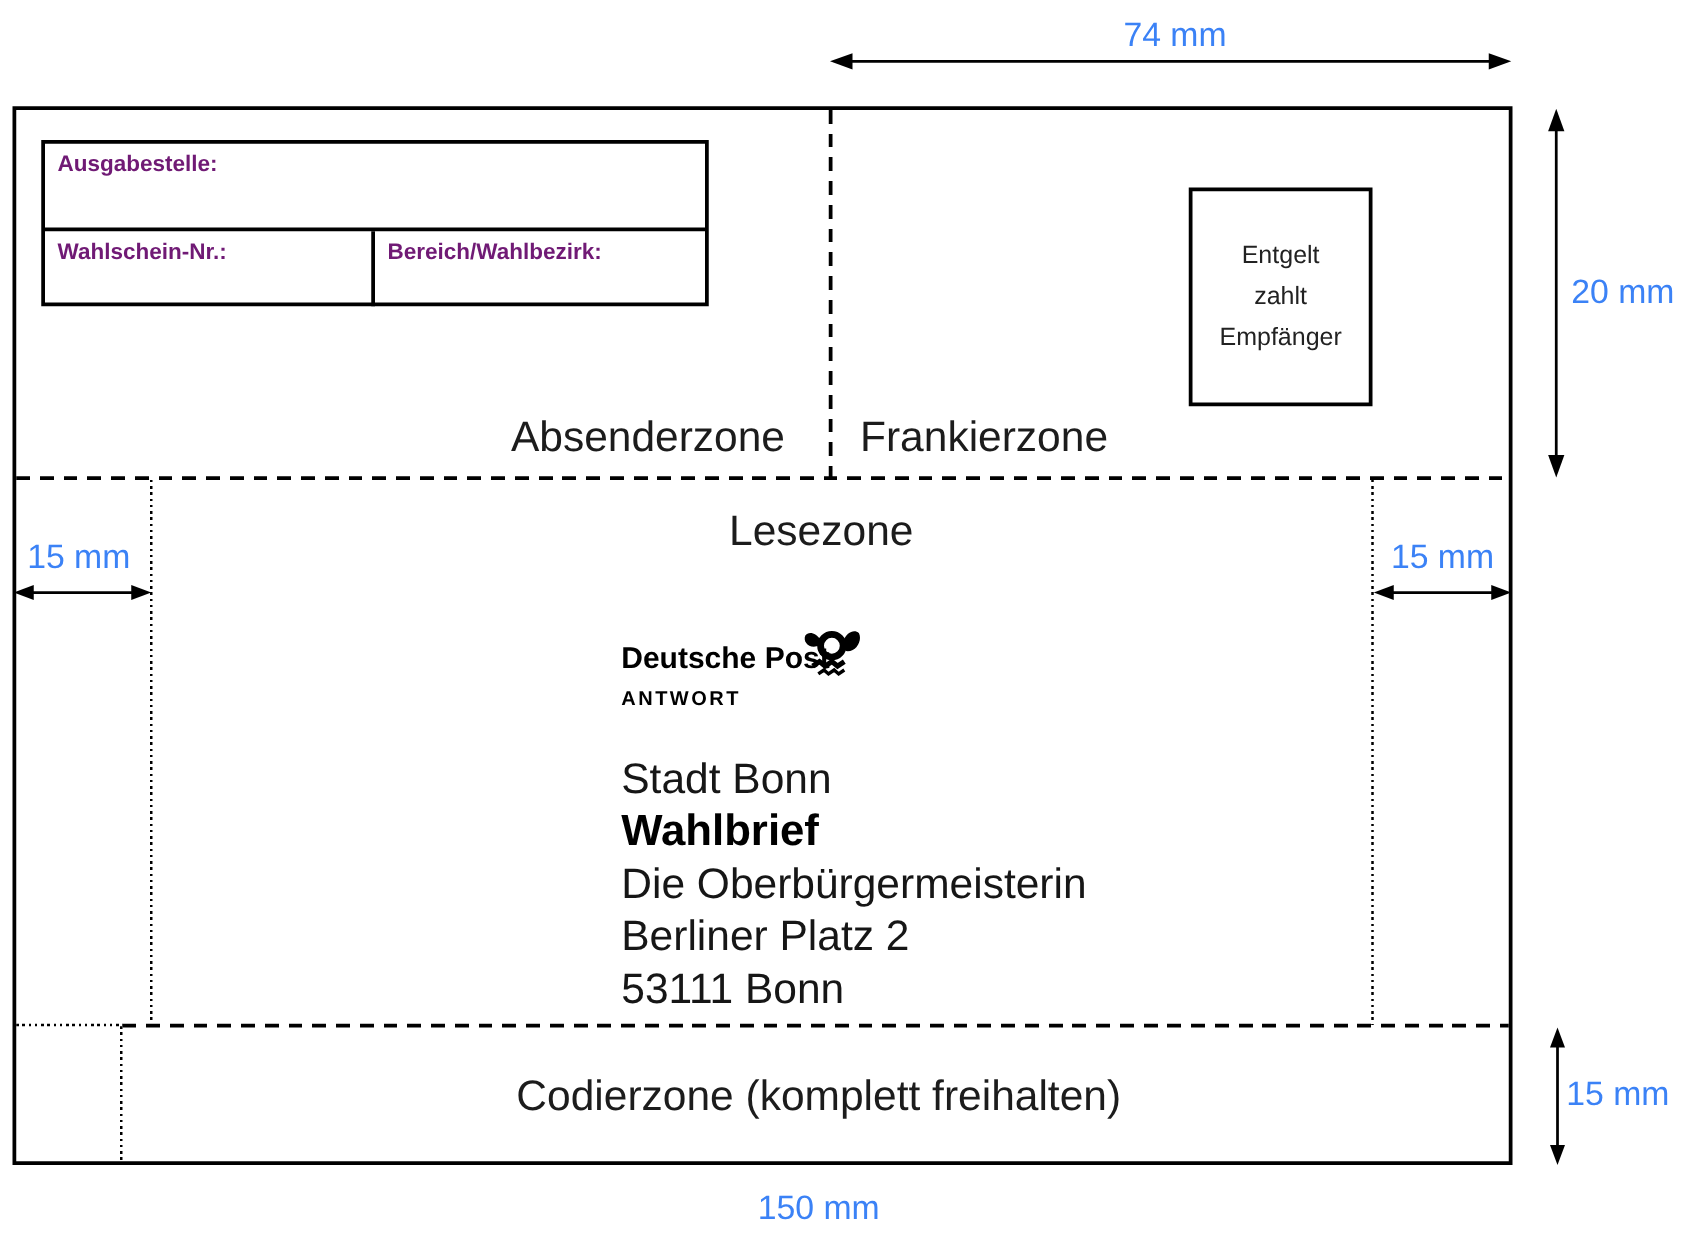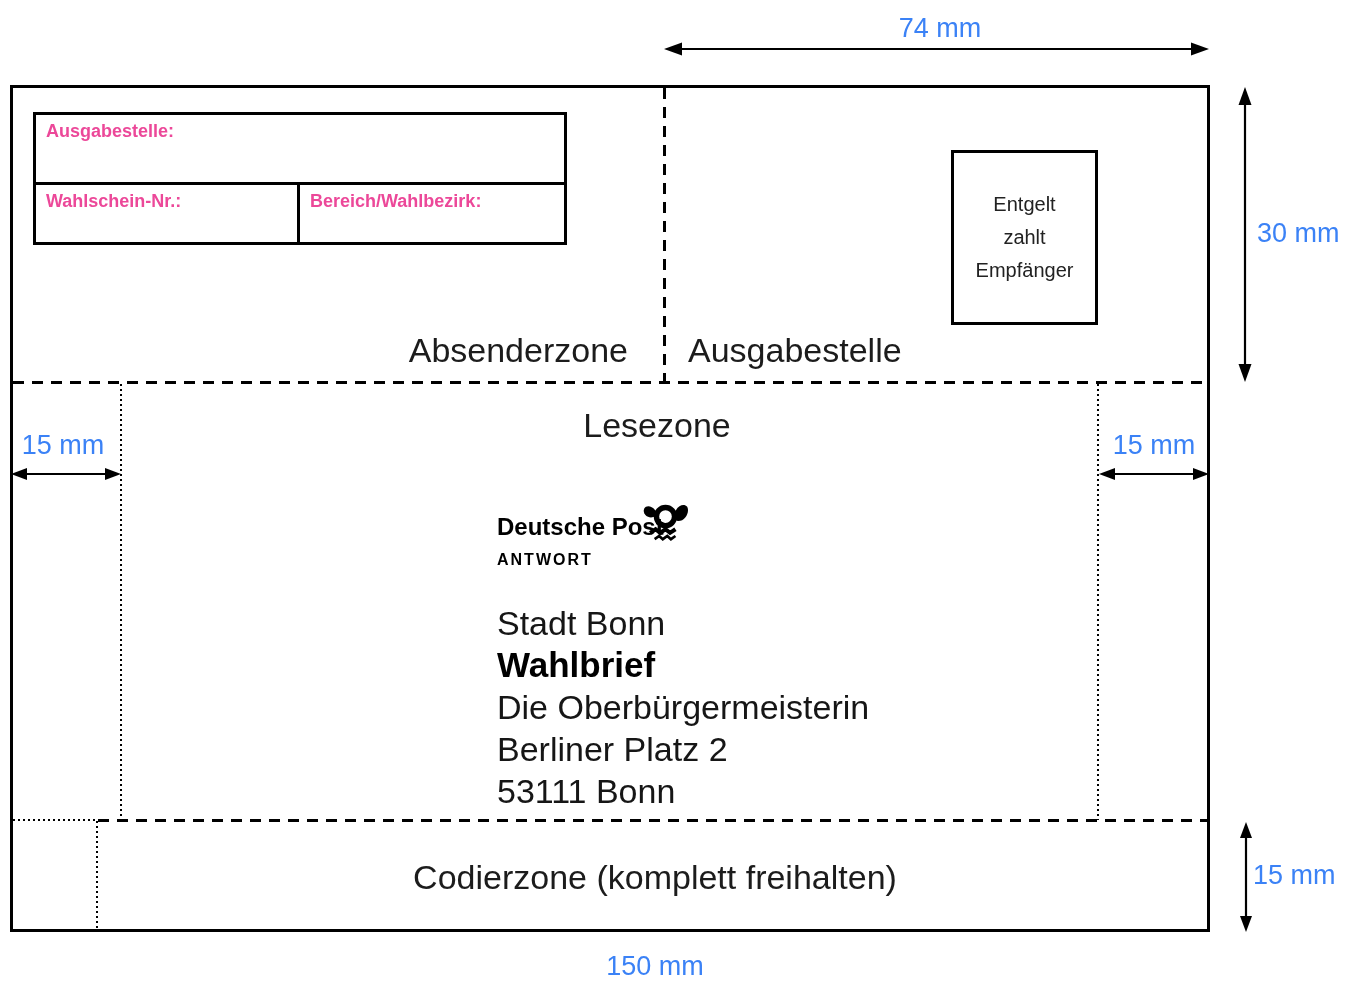--- a/index.html
+++ b/index.html
@@ -15,21 +15,21 @@
   .t-right { text-align:right; }
 
   
   .envelope { left:10px; top:85px; width:1200px; height:847px;
               border:3px solid #000; box-sizing:border-box; }
   .fields-box { left:33px; top:112px; width:534px; height:133px;
                 border:3px solid #000; box-sizing:border-box; background:#fff; }
   .fields-row1 { height:70px; border-bottom:3px solid #000; box-sizing:border-box; }
   .fields-row2 { display:flex; height:60px; }
   .fields-cell1 { width:264px; border-right:3px solid #000; box-sizing:border-box; }
-  .field-label { font-size:18px; font-weight:700; color:#ec4899; padding:6px 0 0 10px; }
+  .field-label { font-size:18px; font-weight:700; color:#701a75; padding:6px 0 0 10px; }
 
   .franking-box { left:951px; top:150px; width:147px; height:175px;
                   border:3px solid #000; box-sizing:border-box;
                   display:flex; flex-direction:column; justify-content:center; align-items:center; }
   .franking-box .line { font-size:20px; line-height:33px; color:#222; font-weight:300; }
 
   
   .zone-label { font-size:34px; font-weight:300; color:#1c1c1c; white-space:nowrap; }
 
   
@@ -76,28 +76,28 @@
       <div style="flex:1;">
         <div class="field-label">Bereich/Wahlbezirk:</div>
       </div>
     </div>
   </div>
 
   <div class="abs v-dash" style="left:663px; top:88px; height:294px;"></div>
   <div class="abs h-dash" style="left:13px; top:381px; width:1194px;"></div>
 
   <div class="abs zone-label t-right" style="left:308px; top:331px; width:320px;">Absenderzone</div>
-  <div class="abs zone-label" style="left:688px; top:331px;">Ausgabestelle</div>
+  <div class="abs zone-label" style="left:688px; top:331px;">Frankierzone</div>
 
   <svg class="abs dim-arrow" style="left:1234px; top:87px;" width="22" height="295">
     <line x1="11" y1="15" x2="11" y2="280"></line>
     <polygon points="11,0 4.5,18 17.5,18"></polygon>
     <polygon points="11,295 4.5,277 17.5,277"></polygon>
   </svg>
-  <div class="abs dim-label" style="left:1257px; top:218px;">30 mm</div>
+  <div class="abs dim-label" style="left:1257px; top:218px;">20 mm</div>
 
   <div class="abs franking-box">
     <div class="line">Entgelt</div>
     <div class="line">zahlt</div>
     <div class="line">Empfänger</div>
   </div>
 
   <div class="abs zone-label t-center" style="left:555px; top:406px; width:204px;">Lesezone</div>
 
   <div class="abs v-dot" style="left:120px; top:384px; height:436px;"></div>

